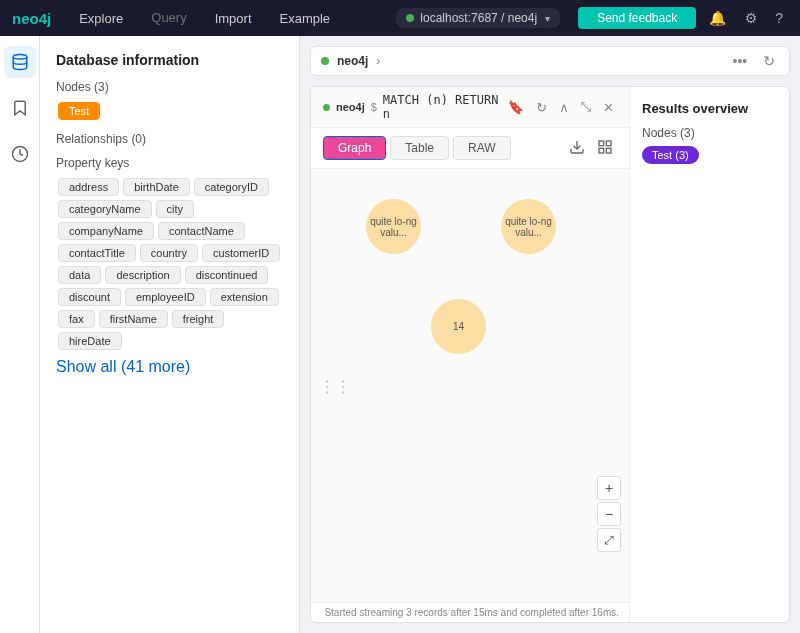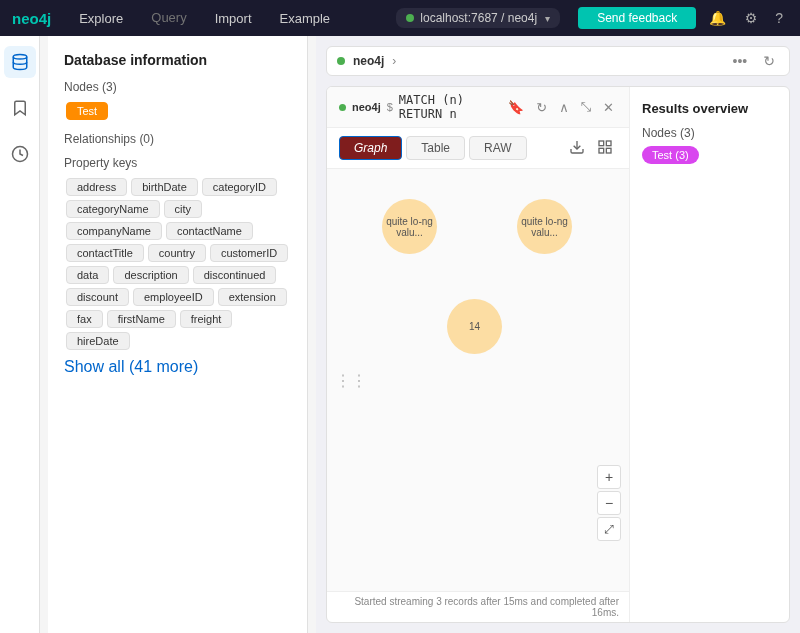--- a/index.html
+++ b/index.html
@@ -13,21 +13,21 @@
     .topnav-item { color: #ccc; font-size: 13px; padding: 0 10px; cursor: pointer; height: 52px; display: flex; align-items: center; }
     .topnav-item.active { color: #737373; border-bottom: 2px solid #00c4b0; }
     .topnav-spacer { flex: 1; }
     .topnav-server { display: flex; align-items: center; gap: 6px; color: #ccc; font-size: 12px; background: #2a2a3e; padding: 3px 10px; border-radius: 8px; }
     .topnav-dot { width: 8px; height: 8px; background: #4caf50; border-radius: 50%; display: inline-block; }
     .topnav-chevron { color: #aaa; font-size: 10px; margin-left: 2px; }
     .feedback-btn { background: #00c4b0; color: #fff; border: none; border-radius: 4px; padding: 4px 19px; font-size: 12px; cursor: pointer; margin-left: 10px; }
     .topnav-icon { color: #aaa; font-size: 14px; padding: 0 5px; cursor: pointer; }
 
     
-    .main-layout { display: flex; height: calc(633px - 36px); gap: 8px; }
+    .main-layout { display: flex; height: calc(633px - 36px); }
 
     
     .icon-sidebar { width: 40px; background: #fff; border-right: 1px solid #e0e0e0; display: flex; flex-direction: column; align-items: center; padding-top: 10px; gap: 14px; }
     .icon-sidebar-item { width: 32px; height: 32px; display: flex; align-items: center; justify-content: center; border-radius: 6px; cursor: pointer; color: #666; font-size: 16px; }
     .icon-sidebar-item.active { background: #e8f4fd; color: #0066cc; }
 
     
     .db-panel { width: 260px; background: #fff; border-right: 1px solid #e0e0e0; padding: 16px; overflow-y: auto; }
     .db-panel-title { font-weight: 600; font-size: 14px; margin-bottom: 12px; }
     .db-section { margin-bottom: 10px; }
@@ -52,37 +52,37 @@
     .result-main { flex: 1; display: flex; flex-direction: column; }
     .result-toolbar { display: flex; align-items: center; padding: 8px 12px; border-bottom: 1px solid #eee; gap: 4px; }
     .query-mini-bar { display: flex; align-items: center; gap: 6px; padding: 6px 12px; border-bottom: 1px solid #eee; background: #fafafa; }
     .query-mini-dot { width: 7px; height: 7px; background: #4caf50; border-radius: 50%; }
     .query-mini-label { font-size: 11px; font-weight: 600; color: #333; }
     .query-mini-dollar { color: #888; font-size: 11px; }
     .query-mini-code { font-family: monospace; font-size: 12px; color: #333; flex: 1; }
     .query-mini-icon { color: #888; cursor: pointer; font-size: 13px; padding: 0 3px; }
 
     .tab-btn { padding: 4px 14px; border-radius: 4px; border: 1px solid #ddd; background: #f5f5f5; font-size: 12px; cursor: pointer; color: #555; }
-    .tab-btn.active { background: #7f1d1d; color: #fff; border-color: #0066cc; font-style: italic; }
+    .tab-btn.active { background: #ec4899; color: #fff; border-color: #0066cc; }
     .tab-spacer { flex: 1; }
     .toolbar-icon { color: #888; cursor: pointer; font-size: 15px; padding: 0 4px; }
 
     
     .graph-area { flex: 1; position: relative; background: #fafafa; overflow: hidden; }
     .graph-node { position: absolute; border-radius: 50%; background: rgba(255, 165, 0, 0.35); display: flex; align-items: center; justify-content: center; font-size: 10px; color: #555; text-align: center; padding: 4px; cursor: pointer; }
     .graph-controls { position: absolute; right: 8px; bottom: 50px; display: flex; flex-direction: column; gap: 2px; }
     .graph-ctrl-btn { width: 24px; height: 24px; background: #fff; border: 1px solid #ddd; border-radius: 3px; display: flex; align-items: center; justify-content: center; cursor: pointer; font-size: 14px; color: #555; }
     .graph-drag-handle { position: absolute; left: 8px; top: 50%; color: #bbb; font-size: 16px; transform: translateY(-50%); }
     .graph-status { font-size: 10px; color: #888; padding: 4px 10px; text-align: right; border-top: 1px solid #eee; }
 
     
     .results-overview { width: 160px; border-left: 1px solid #eee; padding: 14px 12px; }
     .results-overview-title { font-weight: 600; font-size: 13px; margin-bottom: 10px; }
     .results-nodes-label { font-size: 12px; color: #555; margin-bottom: 6px; }
-    .results-tag { display: inline-block; background: #d946ef; color: #fff; border-radius: 12px; padding: 3px 10px; font-size: 11px; }
+    .results-tag { display: inline-block; background: #6d28d9; color: #fff; border-radius: 12px; padding: 3px 10px; font-size: 11px; }
   </style>
 </head>
 <body>
 
 <div class="topnav">
   <span class="topnav-logo">neo4j</span>
   <span class="topnav-item">Explore</span>
   <span class="topnav-item active">Query</span>
   <span class="topnav-item">Import</span>
   <span class="topnav-item">Example</span>

